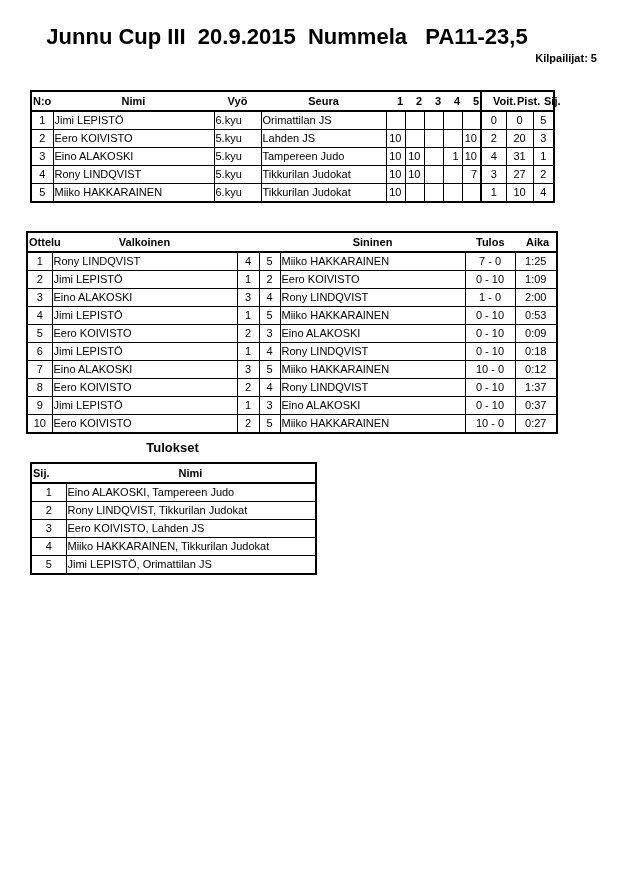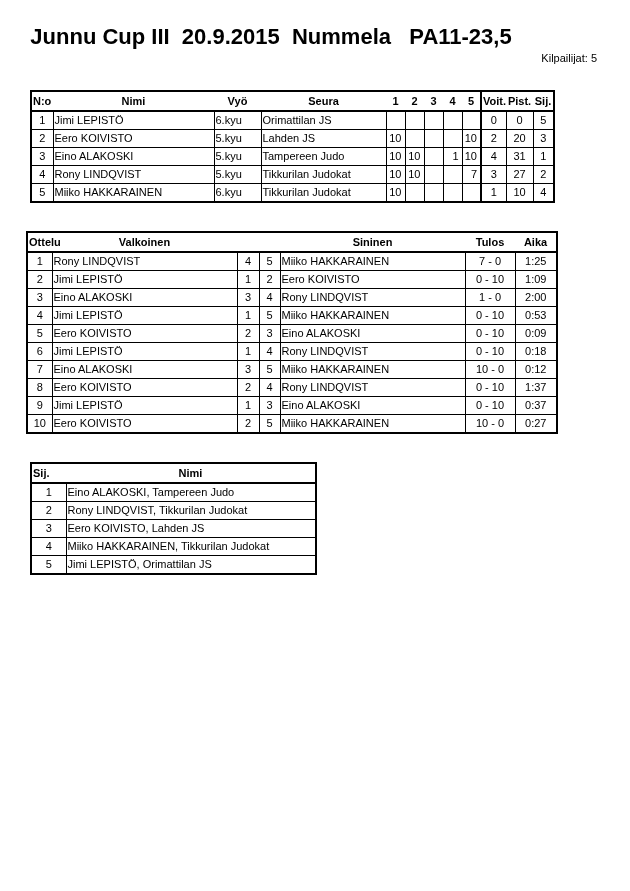--- a/index.html
+++ b/index.html
@@ -3,46 +3,46 @@
 <meta charset="utf-8">
 <style>
   html,body { margin:0; padding:0; background:#fff; }
   .doc {
     position: relative; width: 630px; height: 891px;
     background: #ffffff; color: #000;
     font-family: "Liberation Sans", sans-serif;
     overflow: hidden;
   }
   .title {
-    position: absolute; top: 24px; left: 0; width: 542px;
+    position: absolute; top: 24px; left: 16px; width: 542px;
     text-align: center; font-size: 22px; font-weight: bold;
     white-space: pre;
   }
   .count {
     position: absolute; top: 52px; right: 33px;
-    font-size: 11px; font-weight: normal;
+    font-size: 11px; font-weight: bold;
   }
   .sec-heading {
     position: absolute; font-size: 13px; font-weight: bold;
     text-align: center; white-space: nowrap;
   }
   #kilp-heading { top: 66px;  left: 30px; width: 460px; }
   #ott-heading  { top: 209px; left: 30px; width: 540px; }
   #tul-heading  { top: 440px; left: 30px; width: 285px; }
 
   table {
     position: absolute; border-collapse: collapse; table-layout: fixed;
     font-size: 11px; border: 2px solid #000; background: #fff;
   }
   #t-kilpailijat { top: 90px;  left: 30px; width: 523px; }
   #t-ottelut     { top: 231px; left: 26px; width: 530px; }
   #t-tulokset    { top: 462px; left: 30px; width: 285px; }
 
   th {
-    font-weight: bold; height: 18px; padding: 0 1px;
+    font-weight: bold; height: 18px; padding: 0 11px;
     border: none; border-bottom: 2px solid #000;
     white-space: nowrap; overflow: visible; text-align: center;
     font-size: 11px; line-height: 18px;
   }
   th.hl { text-align: left; padding-left: 1px; }
   td {
     height: 17px; line-height: 17px; padding: 0;
     border: 1px solid #000; white-space: nowrap; overflow: hidden;
     font-size: 11px;
   }
@@ -274,20 +274,21 @@
         <td class="lft">Eero KOIVISTO</td>
         <td class="ctr">2</td>
         <td class="ctr">5</td>
         <td class="lft">Miiko HAKKARAINEN</td>
         <td class="ctr">10 - 0</td>
         <td class="ctr">0:27</td>
       </tr>
     </tbody>
   </table>
 
+  <div class="sec-heading" id="tul-heading">Tulokset</div>
 
   <table id="t-tulokset">
     <colgroup>
       <col style="width:35px">
         <col style="width:250px">
     </colgroup>
     <thead>
       <tr>
         <th class="hl">Sij.</th>
         <th>Nimi</th>

